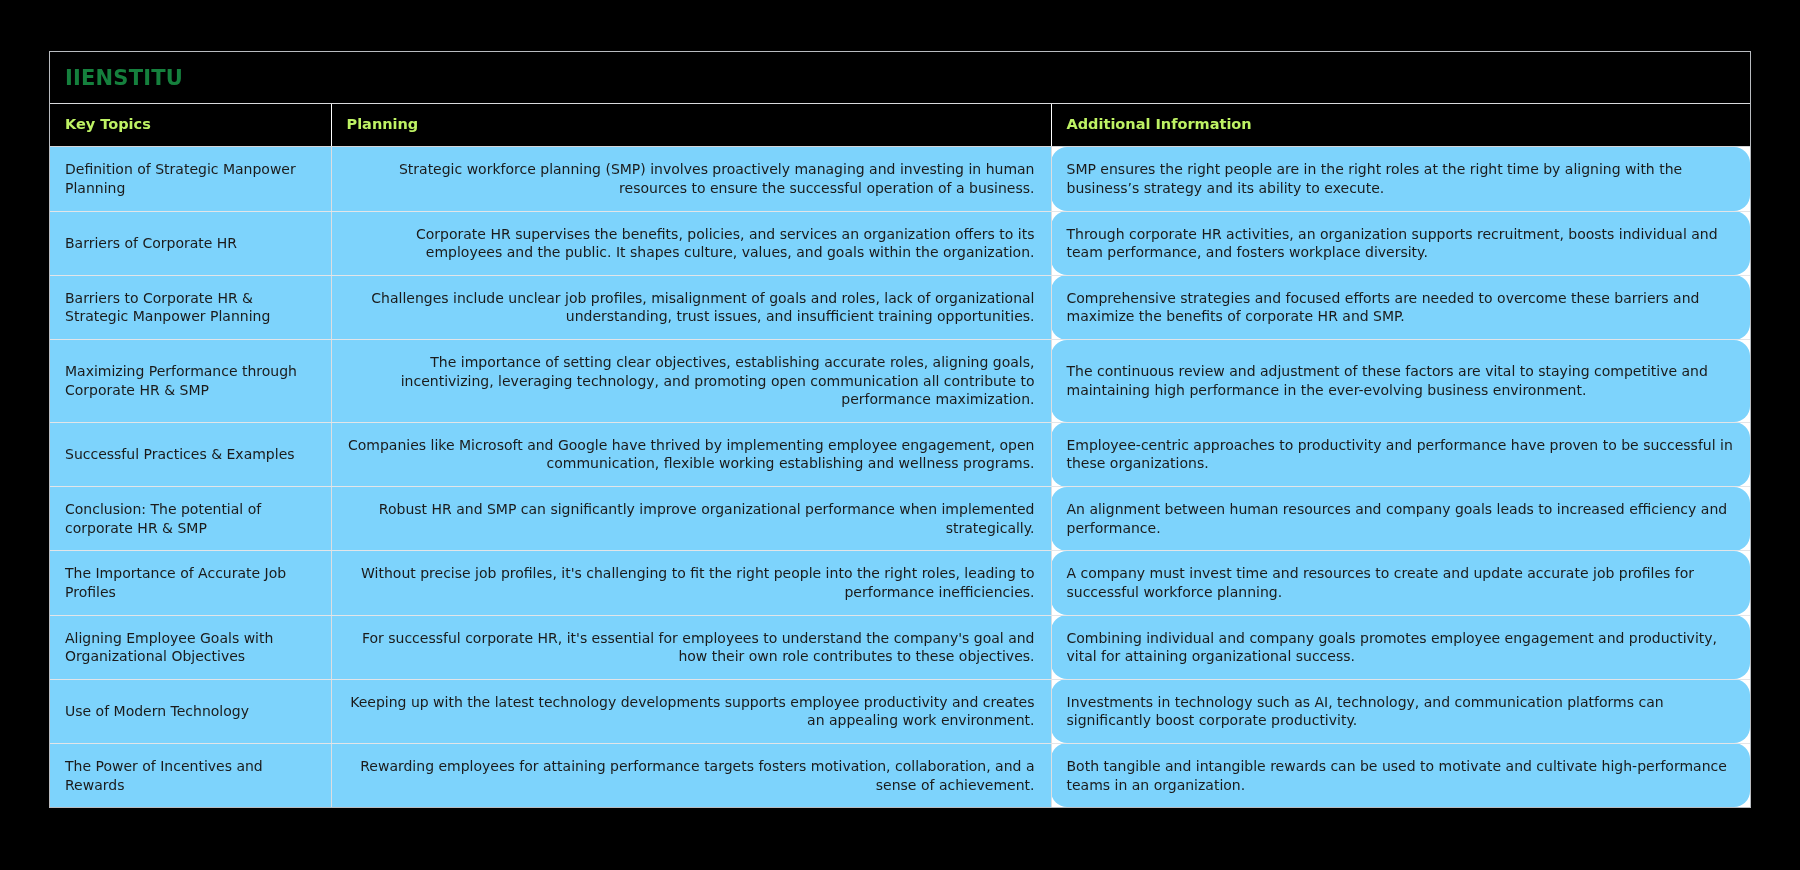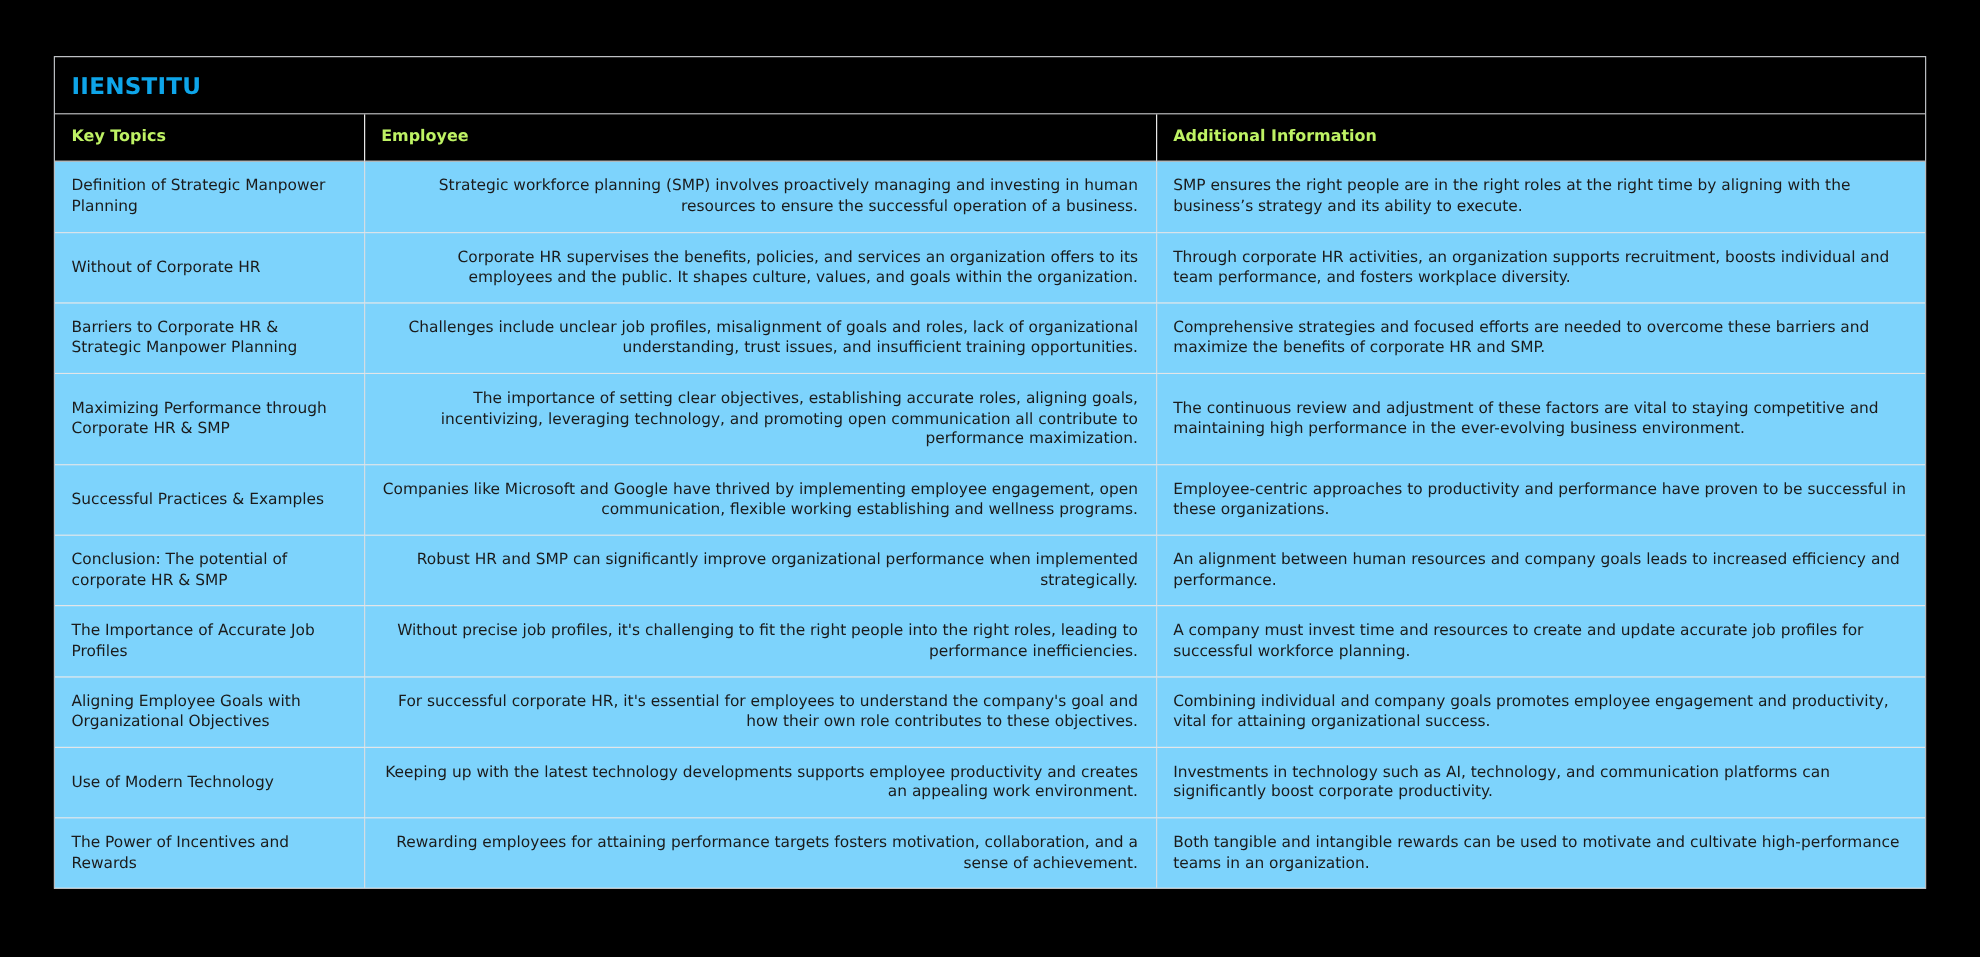--- a/index.html
+++ b/index.html
@@ -35,21 +35,21 @@
   .brand-bar {
     background: #000000;
     height: 52px;
     display: flex;
     align-items: center;
     padding: 0 0 0 15px;
     box-sizing: border-box;
     border-bottom: 1px solid #d9dadd;
   }
   .brand-logo {
-    color: #0ea5e9;
+    color: #15803d;
     font-size: 21px;
     font-weight: bold;
     letter-spacing: 0.2px;
     font-family: "DejaVu Sans", "Liberation Sans", sans-serif;
   }
 
   table.data-table {
     border-collapse: collapse;
     width: 100%;
     table-layout: fixed;
@@ -78,20 +78,21 @@
     padding: 13px 16px 13px 15px;
     vertical-align: middle;
     border-right: 1px solid #dcdee1;
     border-bottom: 1px solid #e3e5e8;
     line-height: 1.33;
     box-sizing: border-box;
     background: #7dd3fc;
   }
   table.data-table tbody td:last-child {
     border-right: none;
+    border-radius: 16px;
   }
   table.data-table tbody tr:last-child td {
     border-bottom: none;
     margin-left: 35px;
   }
 
   td.col-topic { width: 281px; }
   td.col-summary { width: 720px; text-align: right; }
   td.col-extra { width: 699px; }
 
@@ -107,32 +108,32 @@
   <div class="table-card">
 
     <div class="brand-bar">
       <span class="brand-logo">IIENSTITU</span>
     </div>
 
     <table class="data-table">
       <thead>
         <tr>
           <th class="col-topic">Key Topics</th>
-          <th class="col-summary">Employee</th>
+          <th class="col-summary">Planning</th>
           <th class="col-extra">Additional Information</th>
         </tr>
       </thead>
       <tbody>
         <tr>
           <td class="col-topic">Definition of Strategic Manpower Planning</td>
           <td class="col-summary">Strategic workforce planning (SMP) involves proactively managing and investing in human resources to ensure the successful operation of a business.</td>
           <td class="col-extra">SMP ensures the right people are in the right roles at the right time by aligning with the business’s strategy and its ability to execute.</td>
         </tr>
         <tr>
-          <td class="col-topic">Without of Corporate HR</td>
+          <td class="col-topic">Barriers of Corporate HR</td>
           <td class="col-summary">Corporate HR supervises the benefits, policies, and services an organization offers to its employees and the public. It shapes culture, values, and goals within the organization.</td>
           <td class="col-extra">Through corporate HR activities, an organization supports recruitment, boosts individual and team performance, and fosters workplace diversity.</td>
         </tr>
         <tr>
           <td class="col-topic">Barriers to Corporate HR &amp; Strategic Manpower Planning</td>
           <td class="col-summary">Challenges include unclear job profiles, misalignment of goals and roles, lack of organizational understanding, trust issues, and insufficient training opportunities.</td>
           <td class="col-extra">Comprehensive strategies and focused efforts are needed to overcome these barriers and maximize the benefits of corporate HR and SMP.</td>
         </tr>
         <tr>
           <td class="col-topic">Maximizing Performance through Corporate HR &amp; SMP</td>

